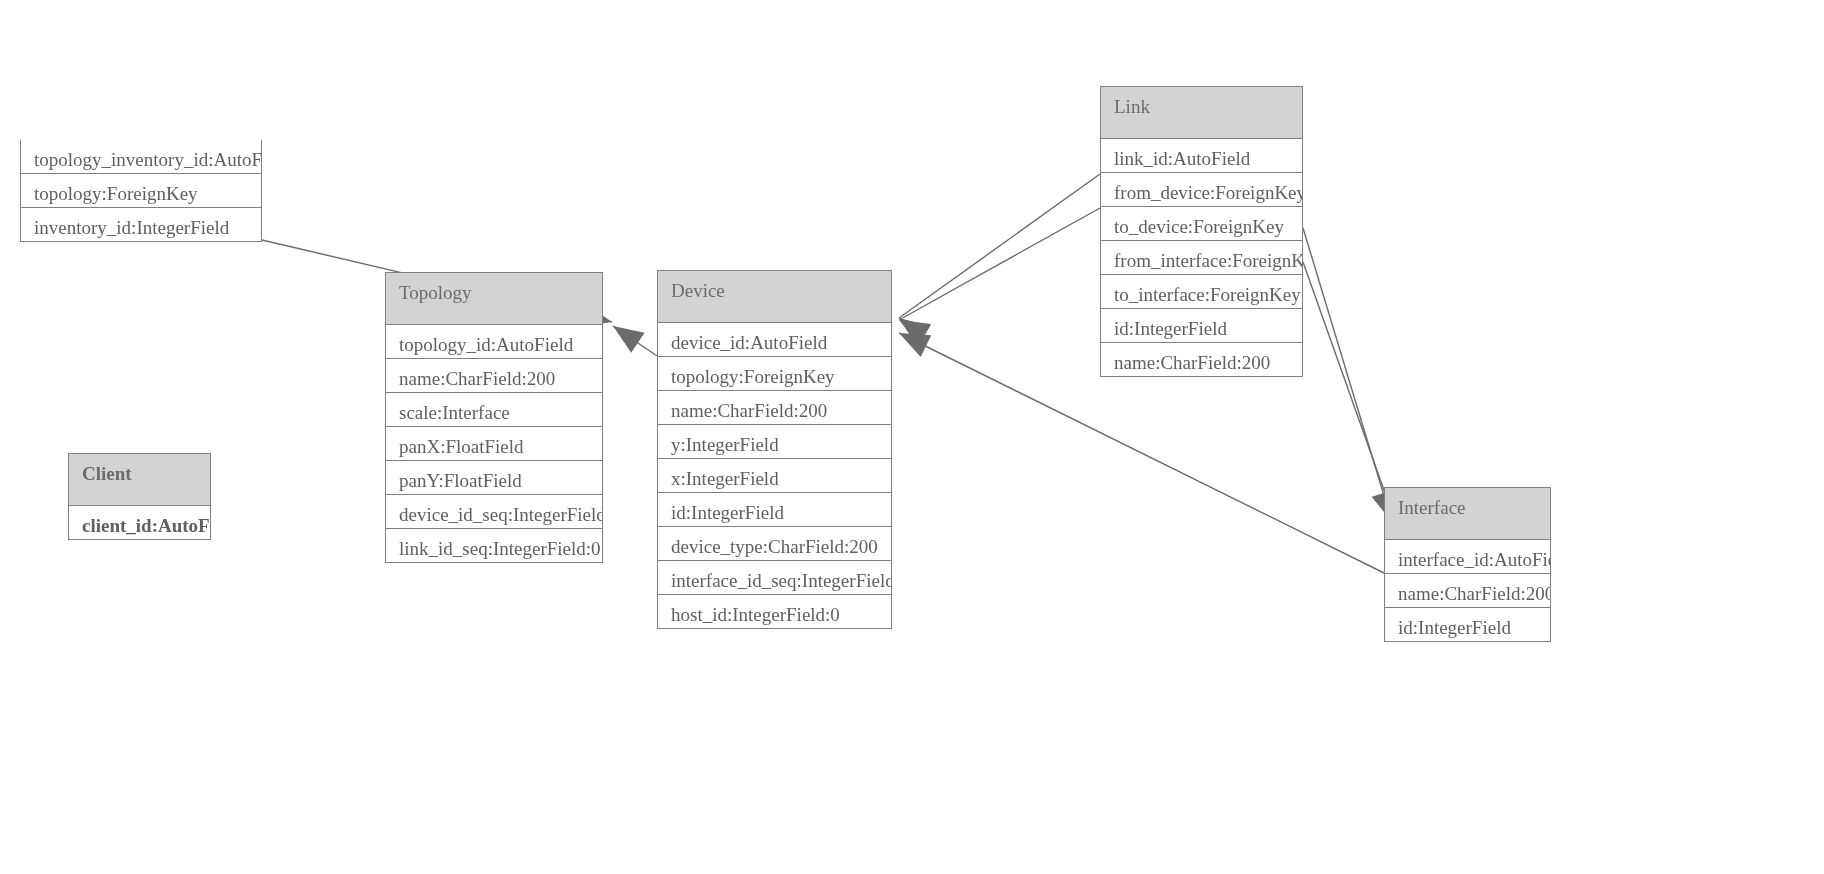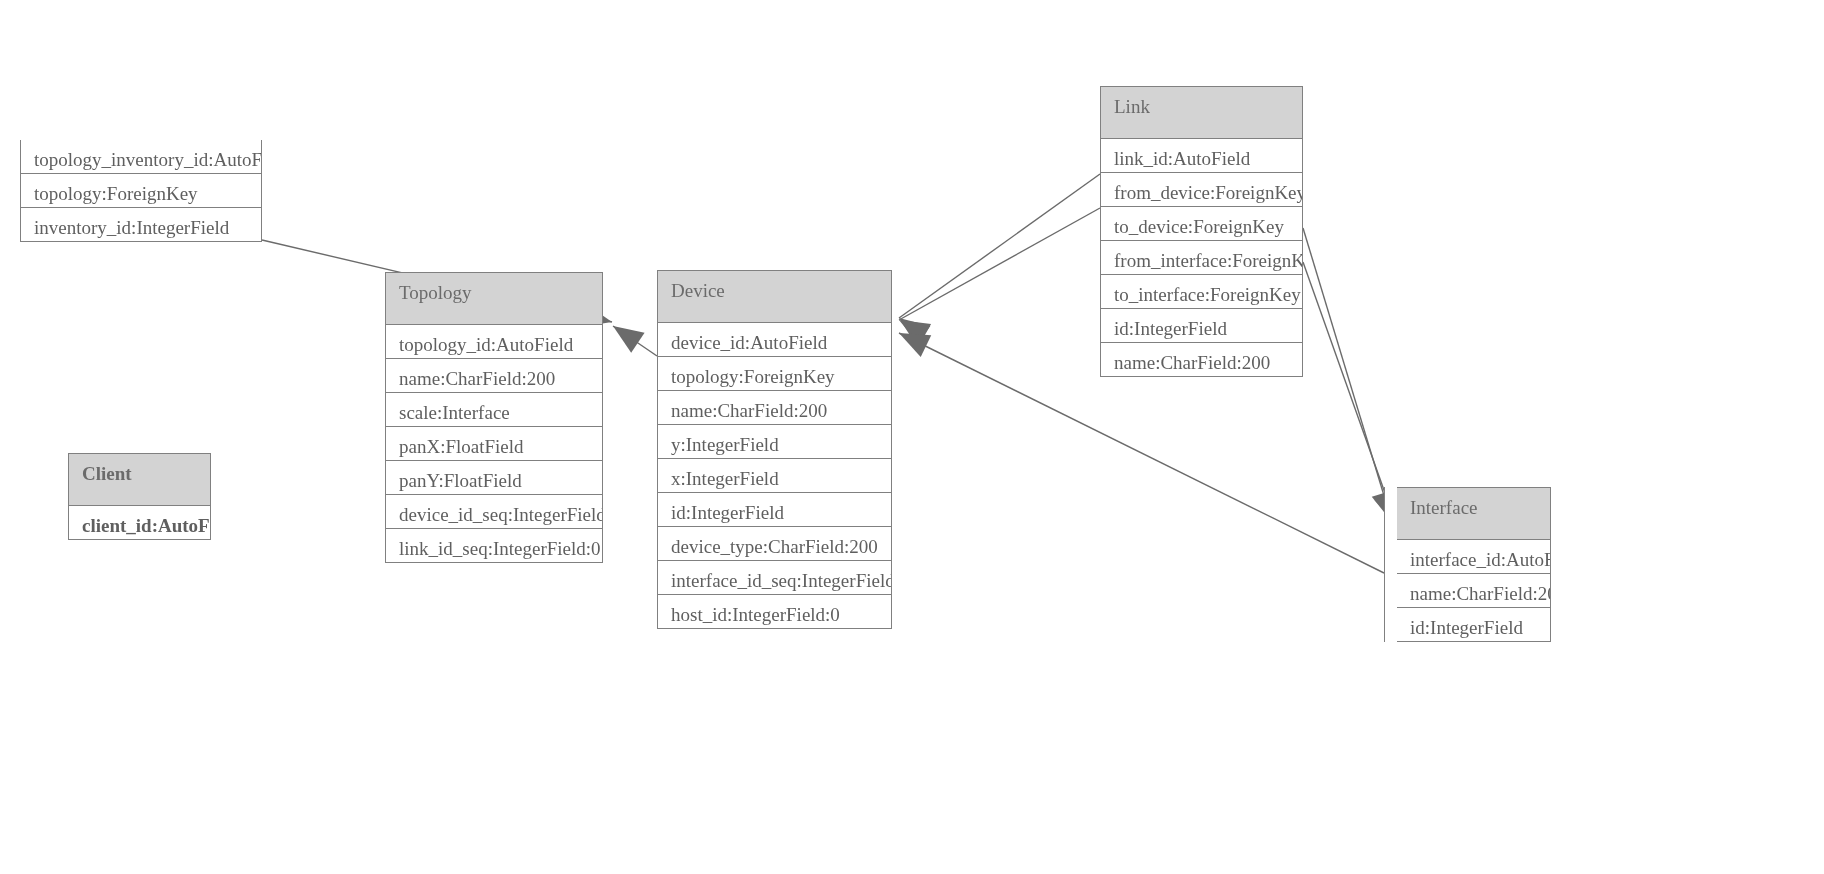--- a/index.html
+++ b/index.html
@@ -114,21 +114,21 @@
       <div class="entity" style="left: 1100px; top: 86px; width: 203px;">
         <div class="entity-header">Link</div>
         <div class="entity-field">link_id:AutoField</div>
         <div class="entity-field">from_device:ForeignKey</div>
         <div class="entity-field">to_device:ForeignKey</div>
         <div class="entity-field">from_interface:ForeignKey</div>
         <div class="entity-field">to_interface:ForeignKey</div>
         <div class="entity-field">id:IntegerField</div>
         <div class="entity-field">name:CharField:200</div>
       </div>
-      <div class="entity" style="left: 1384px; top: 487px; width: 167px; padding-left: 12px;">
+      <div class="entity" style="left: 1384px; top: 487px; width: 167px;">
         <div class="entity-header">Interface</div>
         <div class="entity-field">interface_id:AutoField</div>
         <div class="entity-field">name:CharField:200</div>
         <div class="entity-field">id:IntegerField</div>
       </div>
     </div>
 
 </div>
 
 </body></html>

